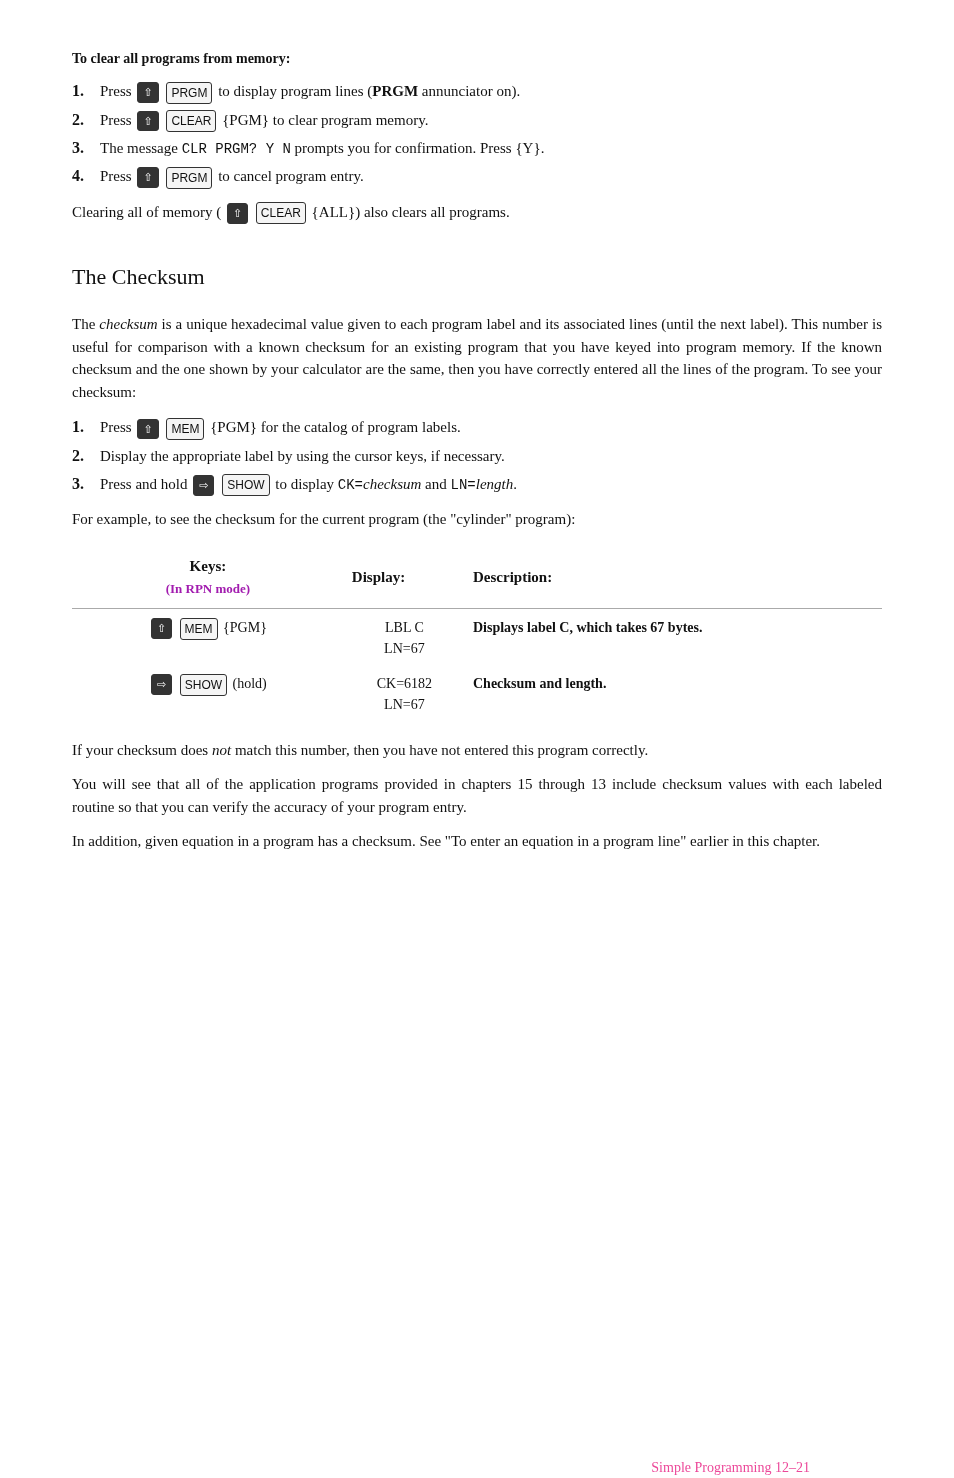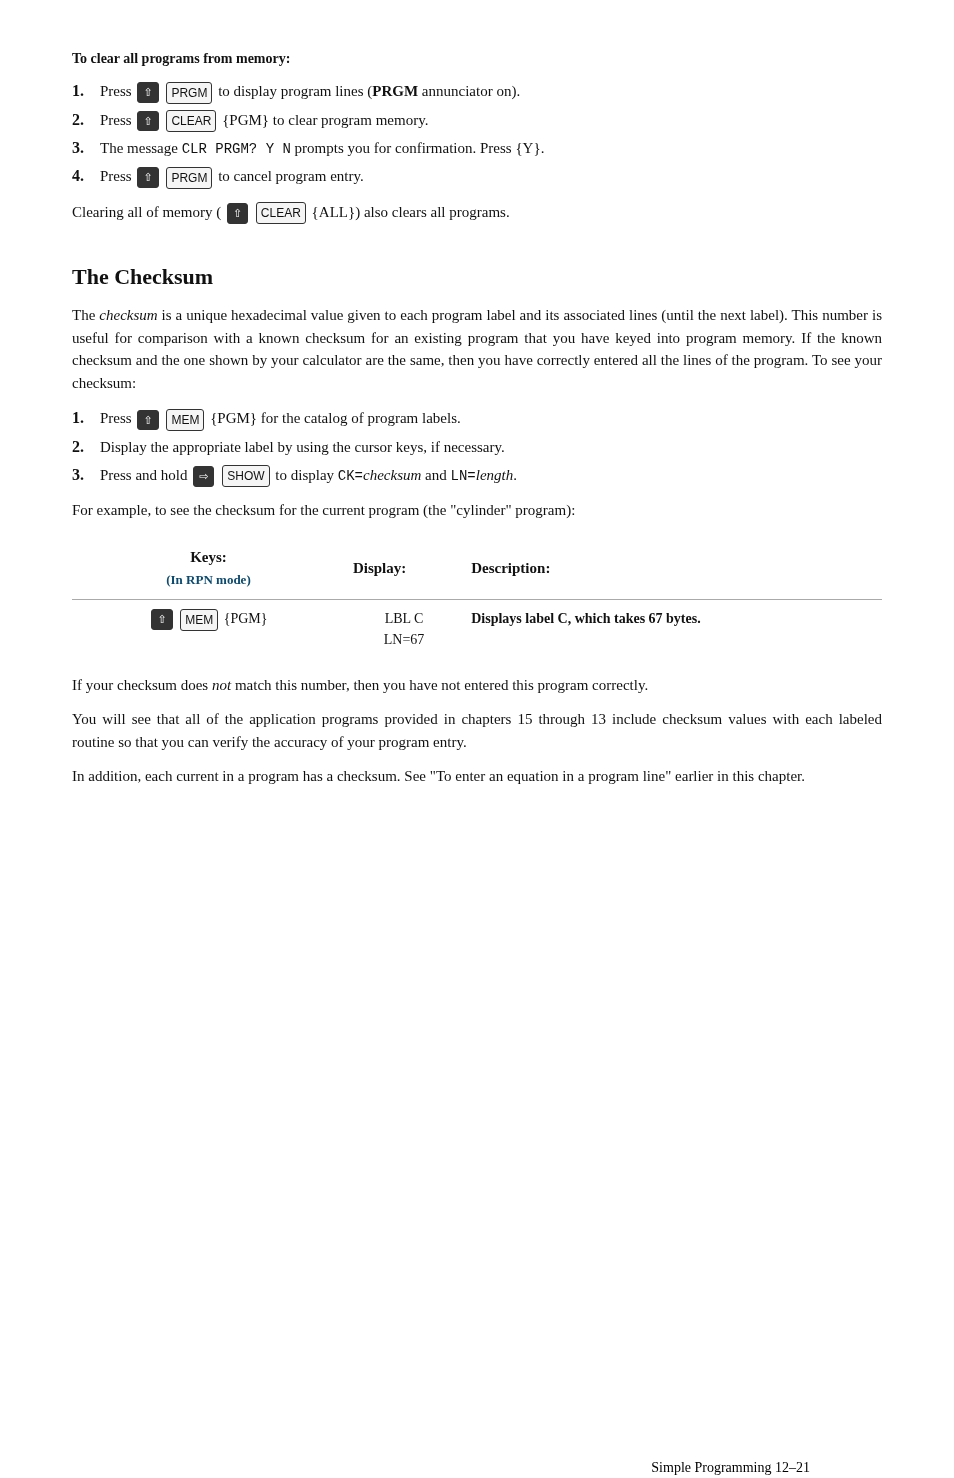--- a/index.html
+++ b/index.html
@@ -76,23 +76,23 @@
       font-size: 14px;
     }
 
     p {
       margin-bottom: 12px;
       text-align: justify;
     }
 
     .chapter-heading {
       font-size: 22px;
-      font-weight: bold;
+      font-weight: normal;
       margin-top: 36px;
-      margin-bottom: 11px;
+      margin-bottom: 20px;
       color: #111;
     }
 
     .table-container {
       margin: 20px 0 20px 0;
       width: 100%;
     }
 
     table {
       width: 100%;
@@ -131,37 +131,37 @@
     table td.col-desc {
       text-align: left;
       font-weight: bold;
     }
 
     .footer-line {
       position: absolute;
       bottom: 48px;
       right: 72px;
       font-size: 14px;
-      color: #000000;
+      color: #ec4899;
       text-align: right;
     }
 
     .page-wrapper {
       position: relative;
       min-height: 1478px;
     }
 
     .row-separator td {
       padding-top: 10px;
       border-top: none;
     }
 
     .sub-label {
       font-size: 13px;
-      color: #0c4a6e;
+      color: #a21caf;
     }
   </style>
 </head>
 <body>
 
 <div class="page-wrapper">
 
   <div>
     <p class="section-heading">To clear all programs from memory:</p>
 
@@ -270,32 +270,45 @@
               {PGM}
             </td>
             <td class="col-display">
               LBL C<br>LN=67
             </td>
             <td class="col-desc">
               Displays label C, which takes 67 bytes.
             </td>
           </tr>
 
+          <tr class="row-separator">
+            <td class="col-keys">
+              <span class="key-btn arrow-left">⇨</span>
+              <span class="key-btn">SHOW</span>
+              (hold)
+            </td>
+            <td class="col-display">
+              CK=6182<br>LN=67
+            </td>
+            <td class="col-desc">
+              Checksum and length.
+            </td>
+          </tr>
         </tbody>
       </table>
     </div>
 
     <p>
       If your checksum does <em>not</em> match this number, then you have not entered this program correctly.
     </p>
     <p>
       You will see that all of the application programs provided in chapters 15 through 13 include checksum values with each labeled routine so that you can verify the accuracy of your program entry.
     </p>
     <p>
-      In addition, each current in a program has a checksum. See "To enter an equation in a program line" earlier in this chapter.
+      In addition, given equation in a program has a checksum. See "To enter an equation in a program line" earlier in this chapter.
     </p>
   </div>
 
   <div class="footer-line">
     <span>Simple Programming  12–21</span>
   </div>
 
 </div>
 
 </body></html>

